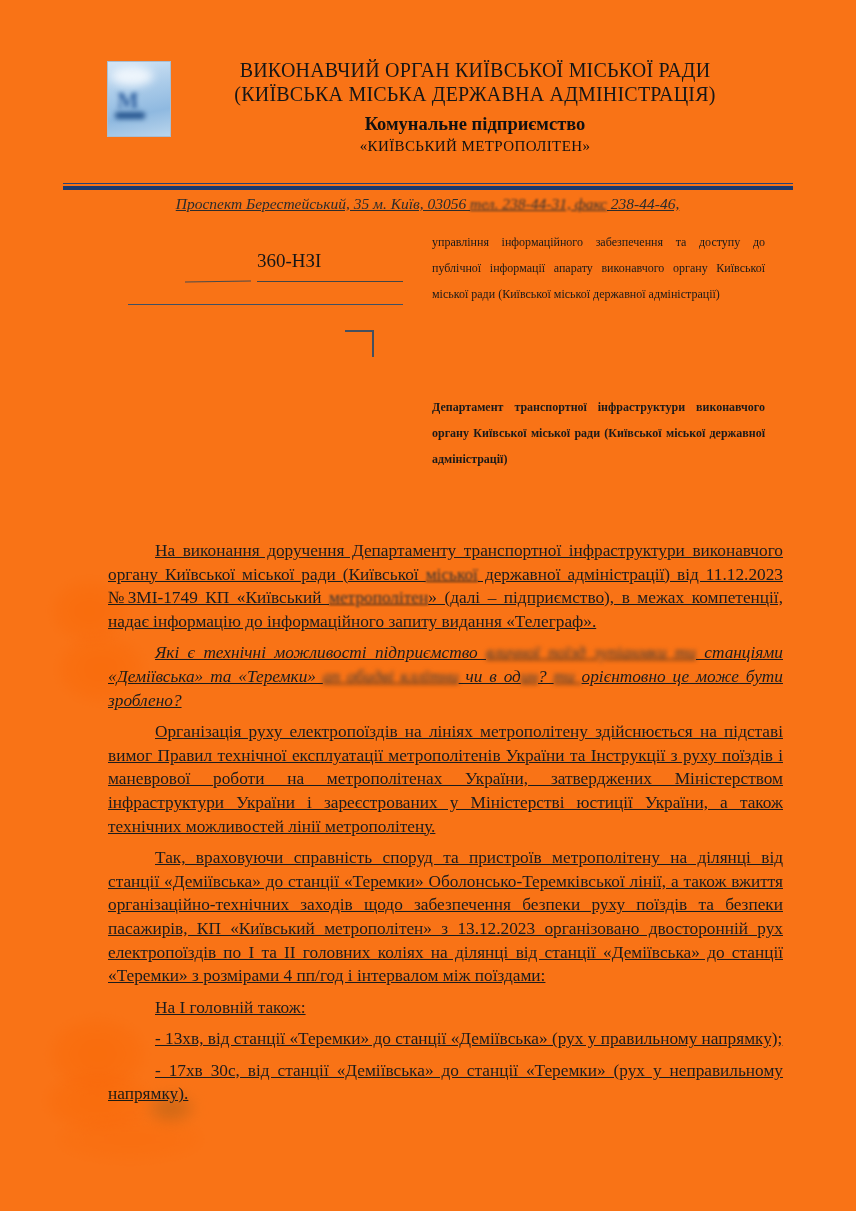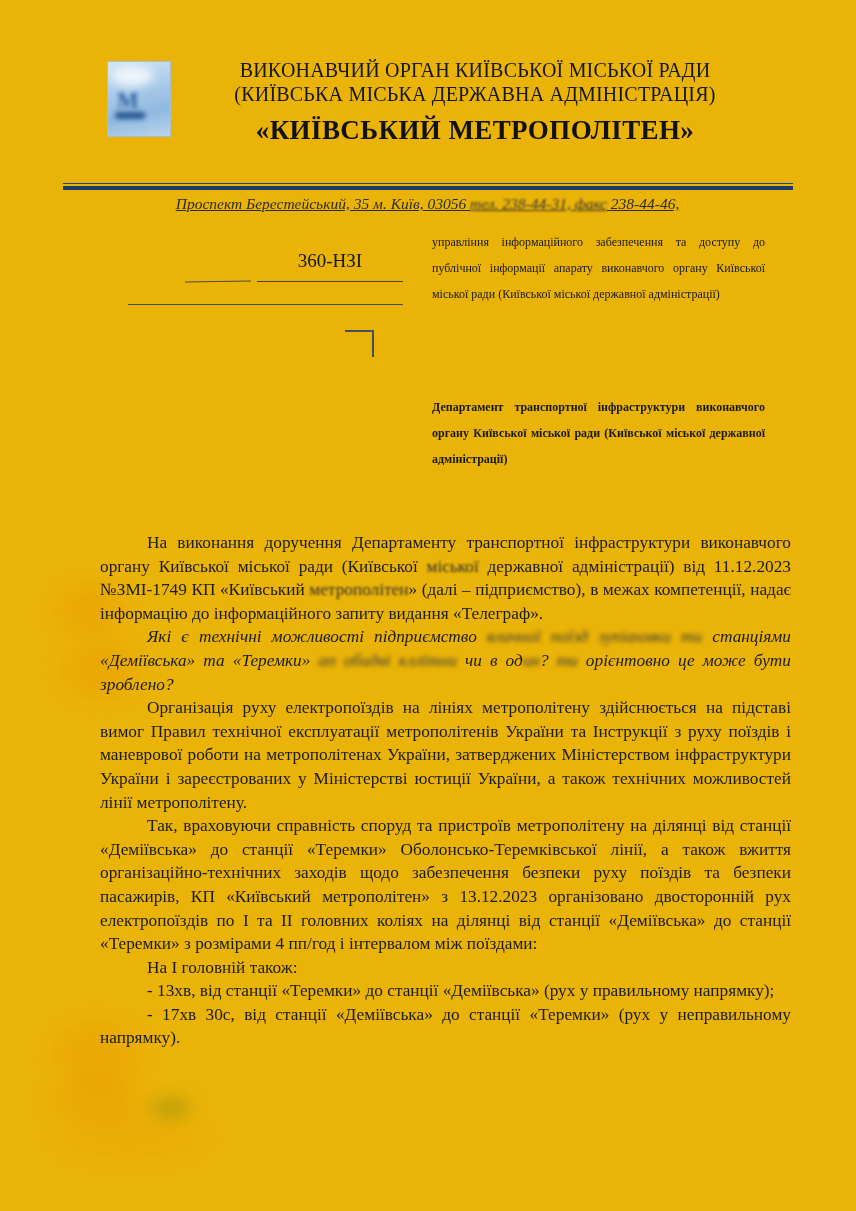--- a/index.html
+++ b/index.html
@@ -1,49 +1,49 @@
 <!DOCTYPE html>
 <html><head>
 <meta charset="utf-8">
 <style>
   html,body{margin:0;padding:0;background:#ffffff;}
   .page{
-    position:relative;width:856px;height:1211px;background:#eab308;overflow:hidden;
+    position:relative;width:856px;height:1211px;background:#f97316;overflow:hidden;
     font-family:"Liberation Serif", serif;color:#1e1e1e;
   }
   
   .logo{
     position:absolute;left:108px;top:62px;width:62px;height:74px;overflow:hidden;
     background:linear-gradient(168deg,#d3e5f5 0%,#aacbe9 38%,#8fb9e0 68%,#bad5ec 100%);
     box-shadow:0 0 0 1px #a8bed3;filter:blur(.5px);
   }
   .logo .cloud{position:absolute;left:3px;top:4px;width:42px;height:20px;background:#eef5fc;filter:blur(5px);border-radius:50%;}
   .logo .mark{position:absolute;left:9px;top:26px;font-size:23px;font-weight:bold;color:#2f5f9e;filter:blur(2px);letter-spacing:-2px;}
   .logo .smudge{position:absolute;left:7px;top:50px;width:30px;height:7px;background:#27568f;filter:blur(2.6px);border-radius:3px;}
   .hdr-text{position:absolute;left:175px;top:58px;width:600px;text-align:center;}
   .org{font-size:20px;line-height:24px;letter-spacing:.2px;color:#161616;}
   .company-type{font-size:18.5px;font-weight:bold;margin-top:8px;color:#111;}
-  .company-name{font-size:27px;font-weight:bold;letter-spacing:.4px;margin-top:9px;color:#111;}
+  .company-name{font-size:15px;font-weight:normal;letter-spacing:.4px;margin-top:3px;color:#111;}
   .rule{position:absolute;left:63px;top:183px;width:730px;border-top:1.5px solid #24437c;}
   .rule .thick{margin-top:1.5px;height:4.5px;background:#1c3a6e;}
   .address{position:absolute;left:95px;top:194px;width:665px;text-align:center;
     font-style:italic;font-size:15.5px;line-height:19.5px;color:#2c2c2c;text-decoration:underline;}
   
   .line-a{position:absolute;left:185px;top:281px;width:66px;border-top:1.6px solid #4a4a4a;transform:rotate(-.7deg);}
-  .ref-number{position:absolute;left:257px;top:250px;width:146px;text-align:center;font-size:19px;color:#161616;}
+  .ref-number{position:absolute;left:257px;top:250px;width:146px;font-size:19px;color:#161616;}
   .line-b{position:absolute;left:257px;top:281px;width:146px;border-top:1.6px solid #454545;}
   .line-c{position:absolute;left:128px;top:304px;width:275px;border-top:1.6px solid #3f5064;}
   .corner{position:absolute;left:345px;top:330px;width:27px;height:25px;border-top:2px solid #44505f;border-right:2px solid #44505f;}
   
   .recipient{position:absolute;left:432px;width:333px;font-size:12px;line-height:26px;text-align:justify;color:#191919;}
   .recipient.r1{top:229px;}
   .recipient.r2{top:394px;font-weight:bold;}
   
   .body-text{position:absolute;left:100px;top:531px;width:691px;font-size:17.3px;line-height:23.6px;text-align:justify;color:#1c1c1c;z-index:2;}
-  .body-text p{margin:0;text-indent:47px;}
+  .body-text p{margin:8px;text-indent:47px;text-decoration:underline;}
   .q{font-style:italic;}
   
   .blur-light{filter:blur(.9px);color:#333;}
   .blur-med{filter:blur(2.2px);color:#3a3a3a;}
   
   .hl{position:absolute;border-radius:50%;filter:blur(7px);mix-blend-mode:multiply;z-index:3;pointer-events:none;
       background:radial-gradient(ellipse at center,#ffe95c 0%,#fff3a0 55%,rgba(255,243,160,0) 100%);opacity:.75;}
   .hl.faint{opacity:.45;}
   .hl.blue{background:radial-gradient(ellipse at center,#c3daf0 0%,#dcebf8 55%,rgba(220,235,248,0) 100%);opacity:.8;}
 </style>
@@ -54,20 +54,21 @@
 
   <div class="logo">
     <div class="cloud"></div>
     <div class="mark">М</div>
     <div class="smudge"></div>
   </div>
 
   <div class="hdr-text">
     <div class="org">ВИКОНАВЧИЙ ОРГАН КИЇВСЬКОЇ МІСЬКОЇ РАДИ</div>
     <div class="org">(КИЇВСЬКА МІСЬКА ДЕРЖАВНА АДМІНІСТРАЦІЯ)</div>
+    <div class="company-type">Комунальне підприємство</div>
     <div class="company-name">«КИЇВСЬКИЙ МЕТРОПОЛІТЕН»</div>
   </div>
 
   <div class="rule">
       <div class="thick"></div>
     </div>
 
   <div class="address">
     <div><span>Проспект Берестейський, 35  м. Київ, 03056  </span><span class="blur-light">тел. 238-44-31, факс</span><span> 238-44-46,</span></div>
   </div>

